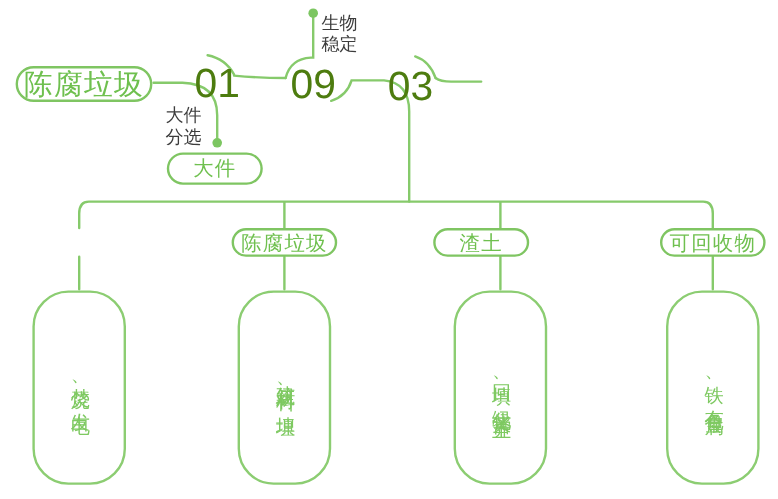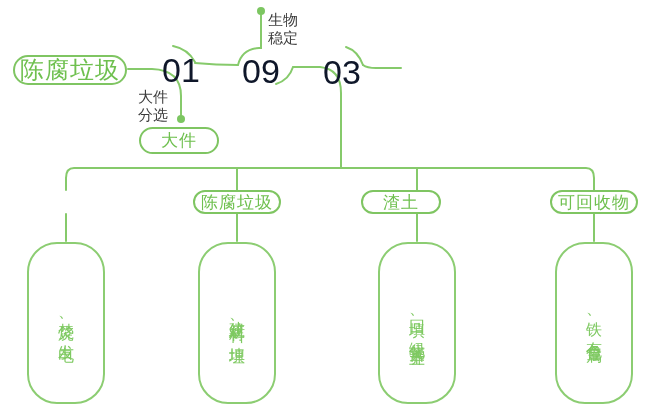--- a/index.html
+++ b/index.html
@@ -31,21 +31,21 @@
   .pill.cat.c1{left:26px;width:80px;}
   .pill.cat.c2{left:193px;width:88px;}
   .pill.cat.c3{left:361px;width:80px;}
   .pill.cat.c4{left:550px;width:88px;}
 
   
   .stepnum{
     position:absolute;
     transform:translate(-50%,-50%);
     font-size:34px;font-weight:300;
-    color:#0f172a;
+    color:#4d7c0f;
     z-index:1;
     background:transparent;
     letter-spacing:0px;
     line-height:1;
   }
 
   
   .dlabel{
     position:absolute;
     width:34px;

